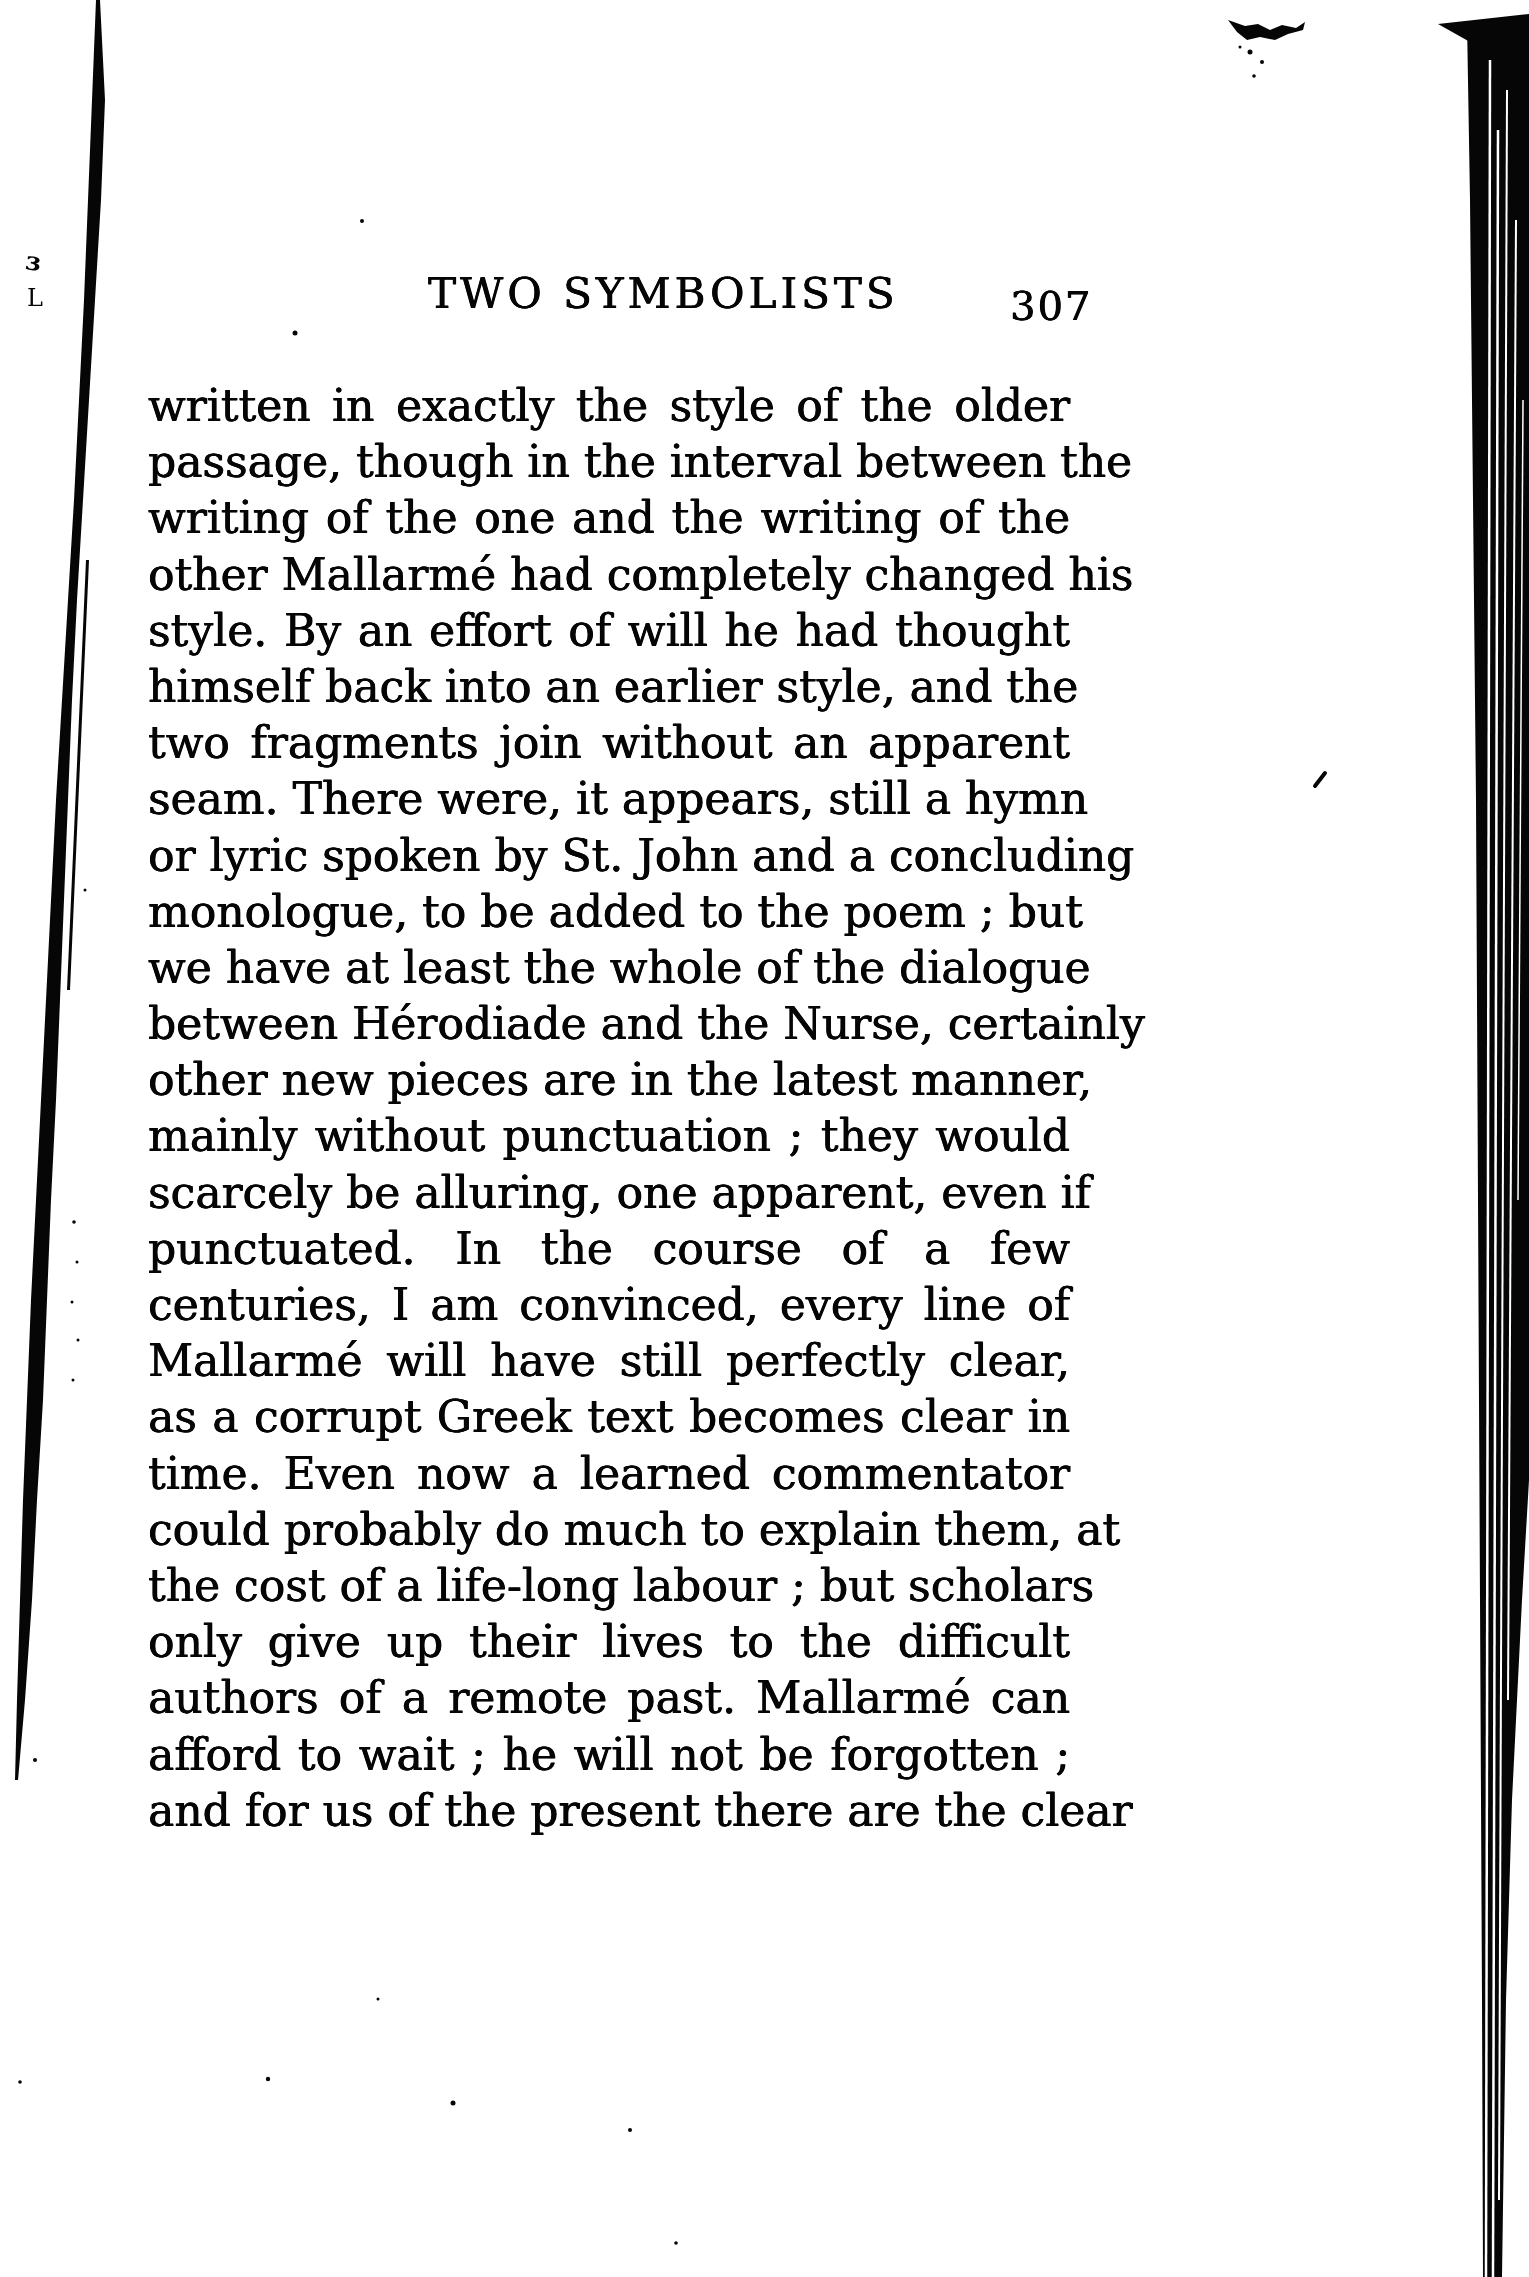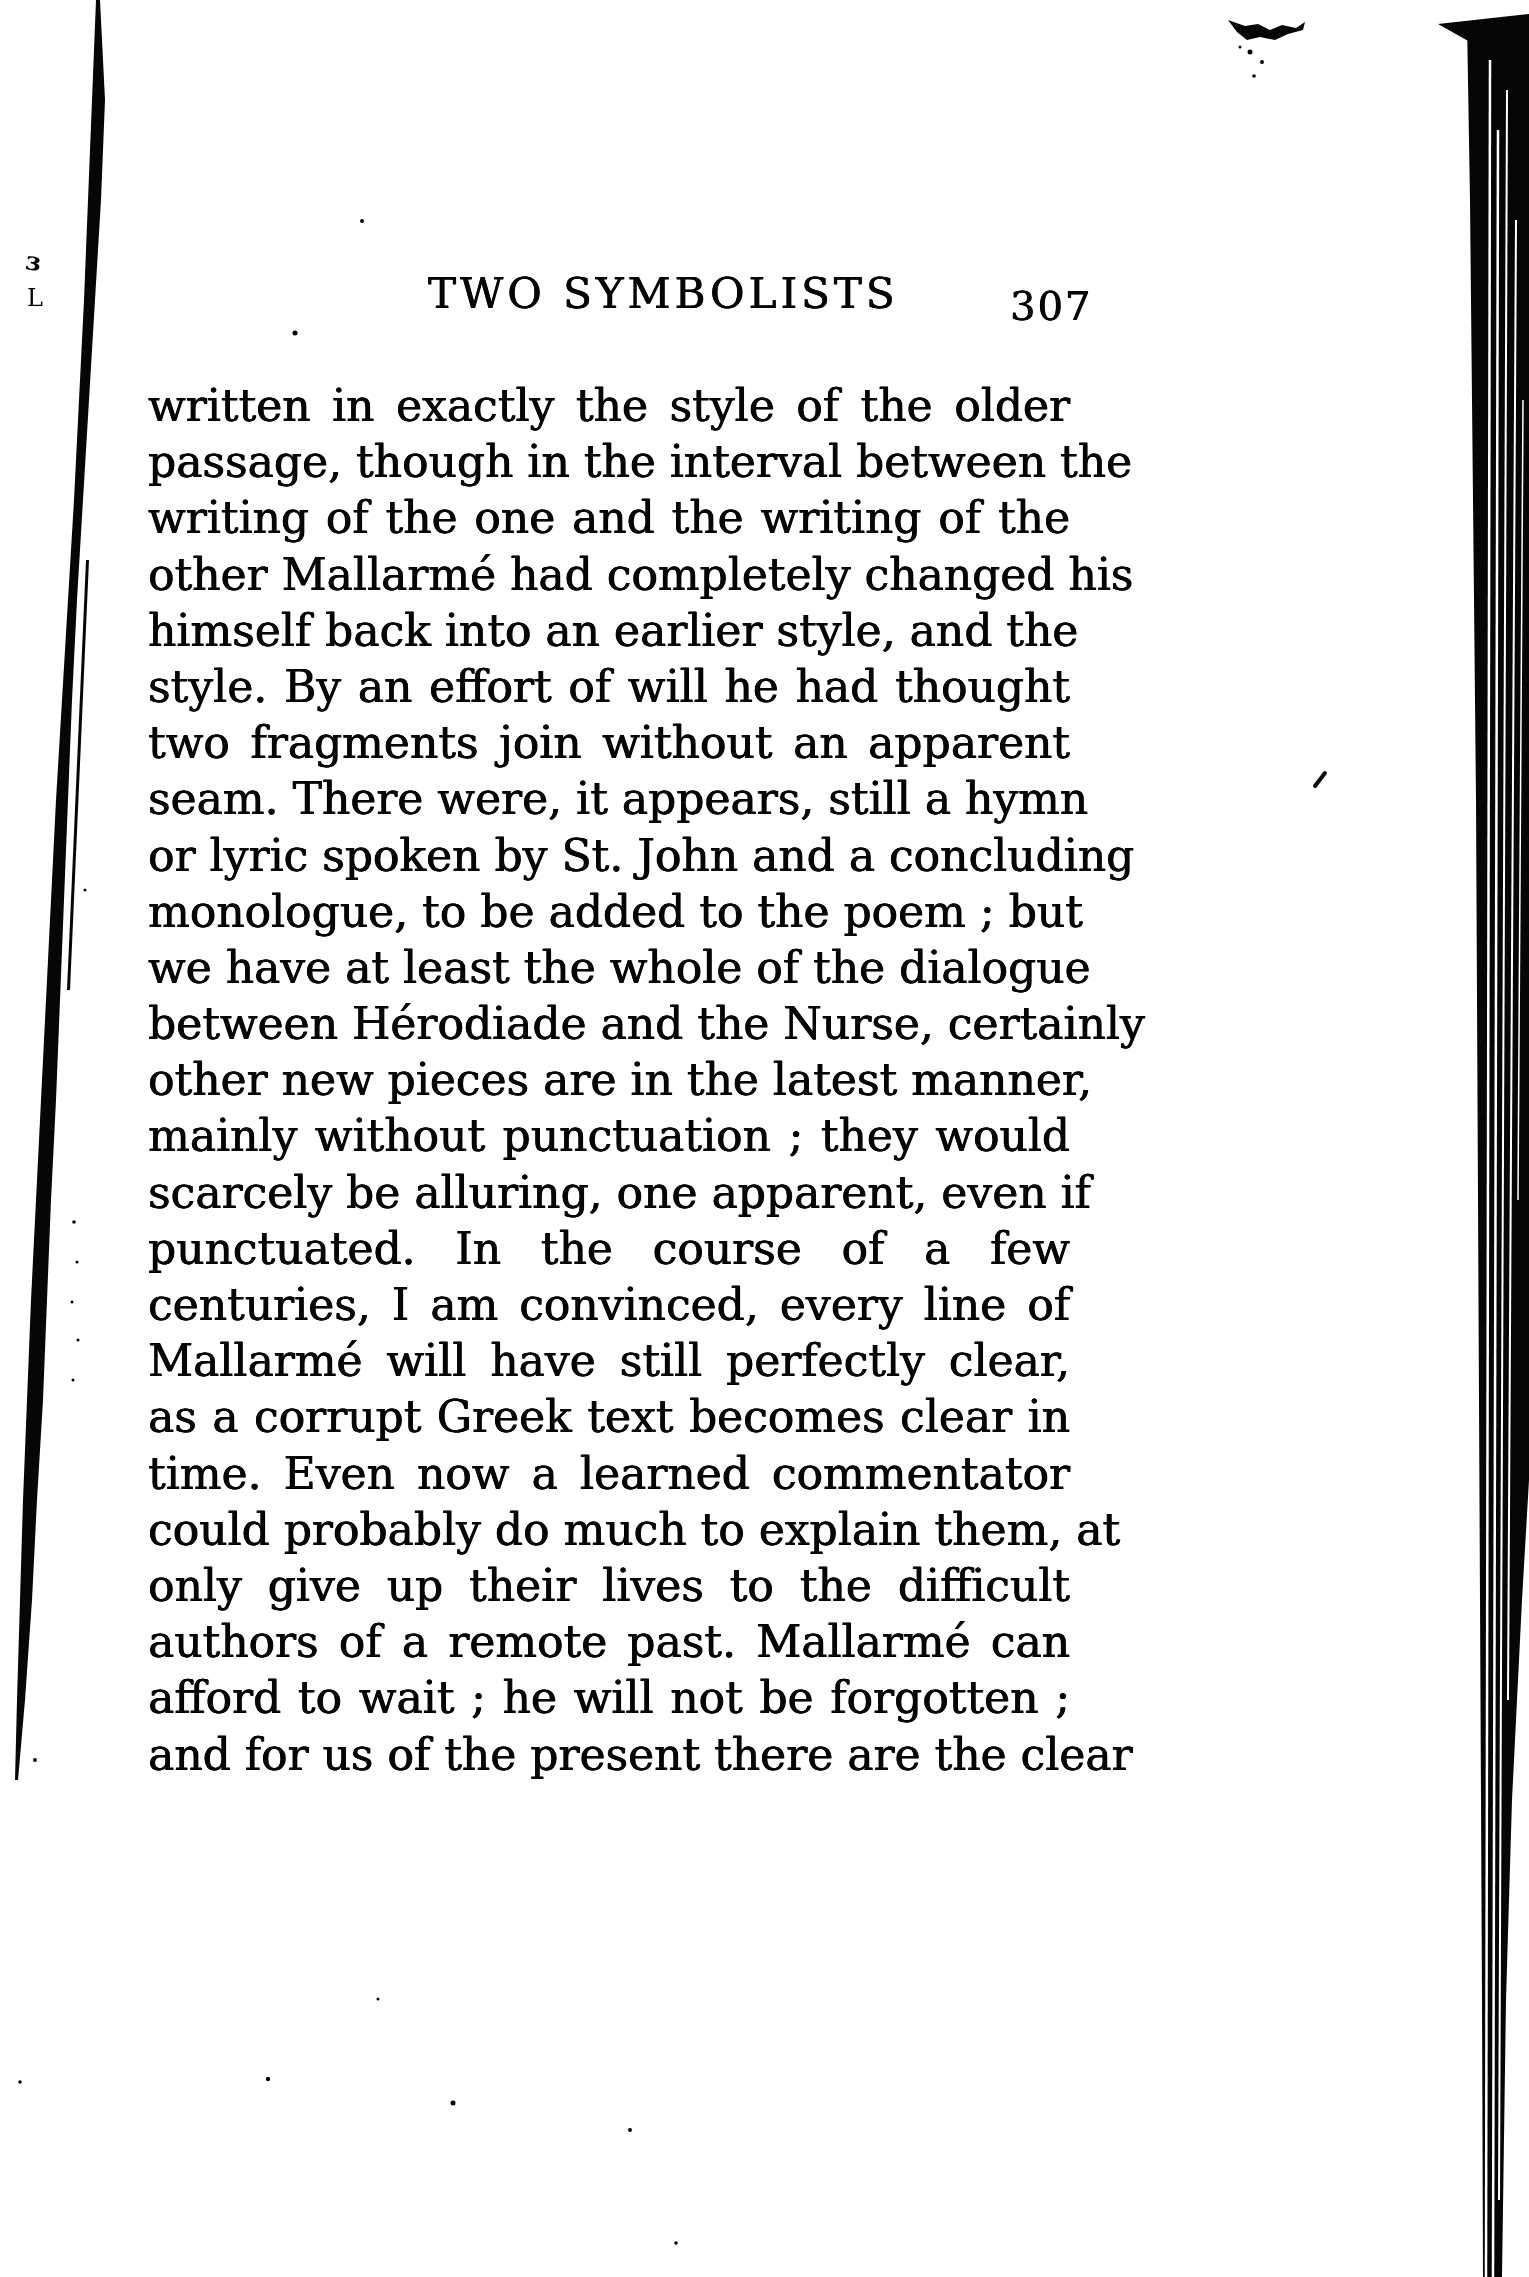--- a/index.html
+++ b/index.html
@@ -133,36 +133,37 @@
   <span class="margin-mark-lower">L</span>
 
   <div class="running-head-title">TWO SYMBOLISTS</div>
   <div class="running-head-page">307</div>
 
   <div class="body-block">
       <div class="text-line">written in exactly the style of the older</div>
       <div class="text-line">passage, though in the interval between the</div>
       <div class="text-line">writing of the one and the writing of the</div>
       <div class="text-line">other Mallarmé had completely changed his</div>
+      <div class="text-line">style. By an effort of will he had thought</div>
       <div class="text-line">himself back into an earlier style, and the</div>
-      <div class="text-line">style. By an effort of will he had thought</div>
       <div class="text-line">two fragments join without an apparent</div>
       <div class="text-line">seam. There were, it appears, still a hymn</div>
       <div class="text-line">or lyric spoken by St. John and a concluding</div>
       <div class="text-line">monologue, to be added to the poem ; but</div>
       <div class="text-line">we have at least the whole of the dialogue</div>
       <div class="text-line">between Hérodiade and the Nurse, certainly</div>
       <div class="text-line">other new pieces are in the latest manner,</div>
       <div class="text-line">mainly without punctuation ; they would</div>
       <div class="text-line">scarcely be alluring, one apparent, even if</div>
       <div class="text-line">punctuated. In the course of a few</div>
       <div class="text-line">centuries, I am convinced, every line of</div>
       <div class="text-line">Mallarmé will have still perfectly clear,</div>
       <div class="text-line">as a corrupt Greek text becomes clear in</div>
       <div class="text-line">time. Even now a learned commentator</div>
       <div class="text-line">could probably do much to explain them, at</div>
+      <div class="text-line">the cost of a life-long labour ; but scholars</div>
       <div class="text-line">only give up their lives to the difficult</div>
       <div class="text-line">authors of a remote past. Mallarmé can</div>
       <div class="text-line">afford to wait ; he will not be forgotten ;</div>
       <div class="text-line">and for us of the present there are the clear</div>
     </div>
 
 </div>
 
 </body></html>

